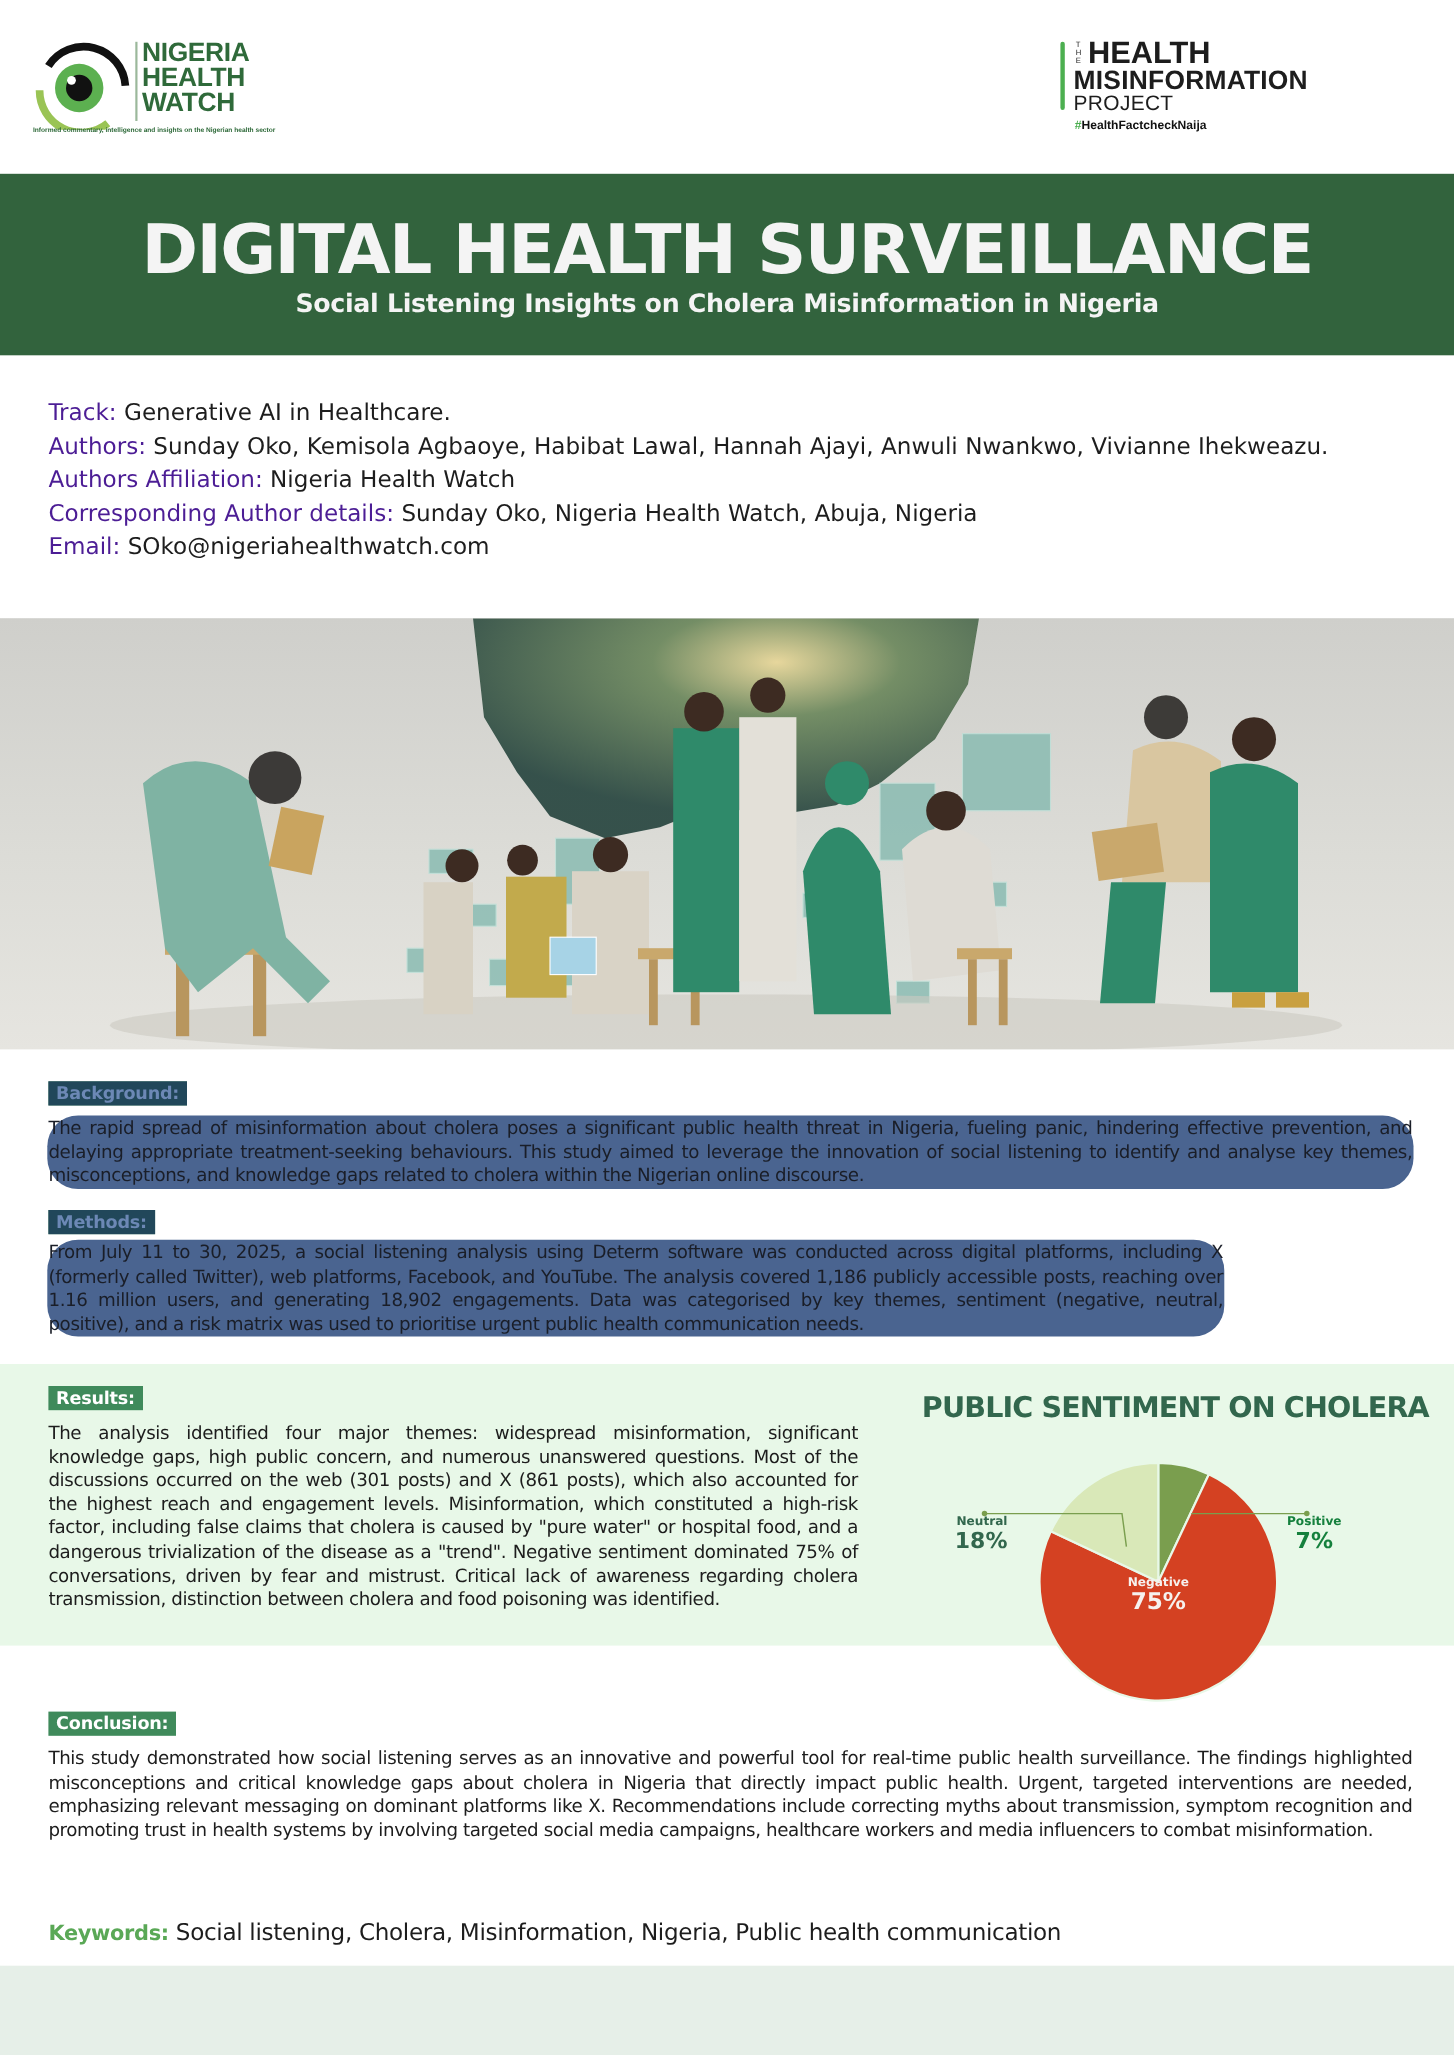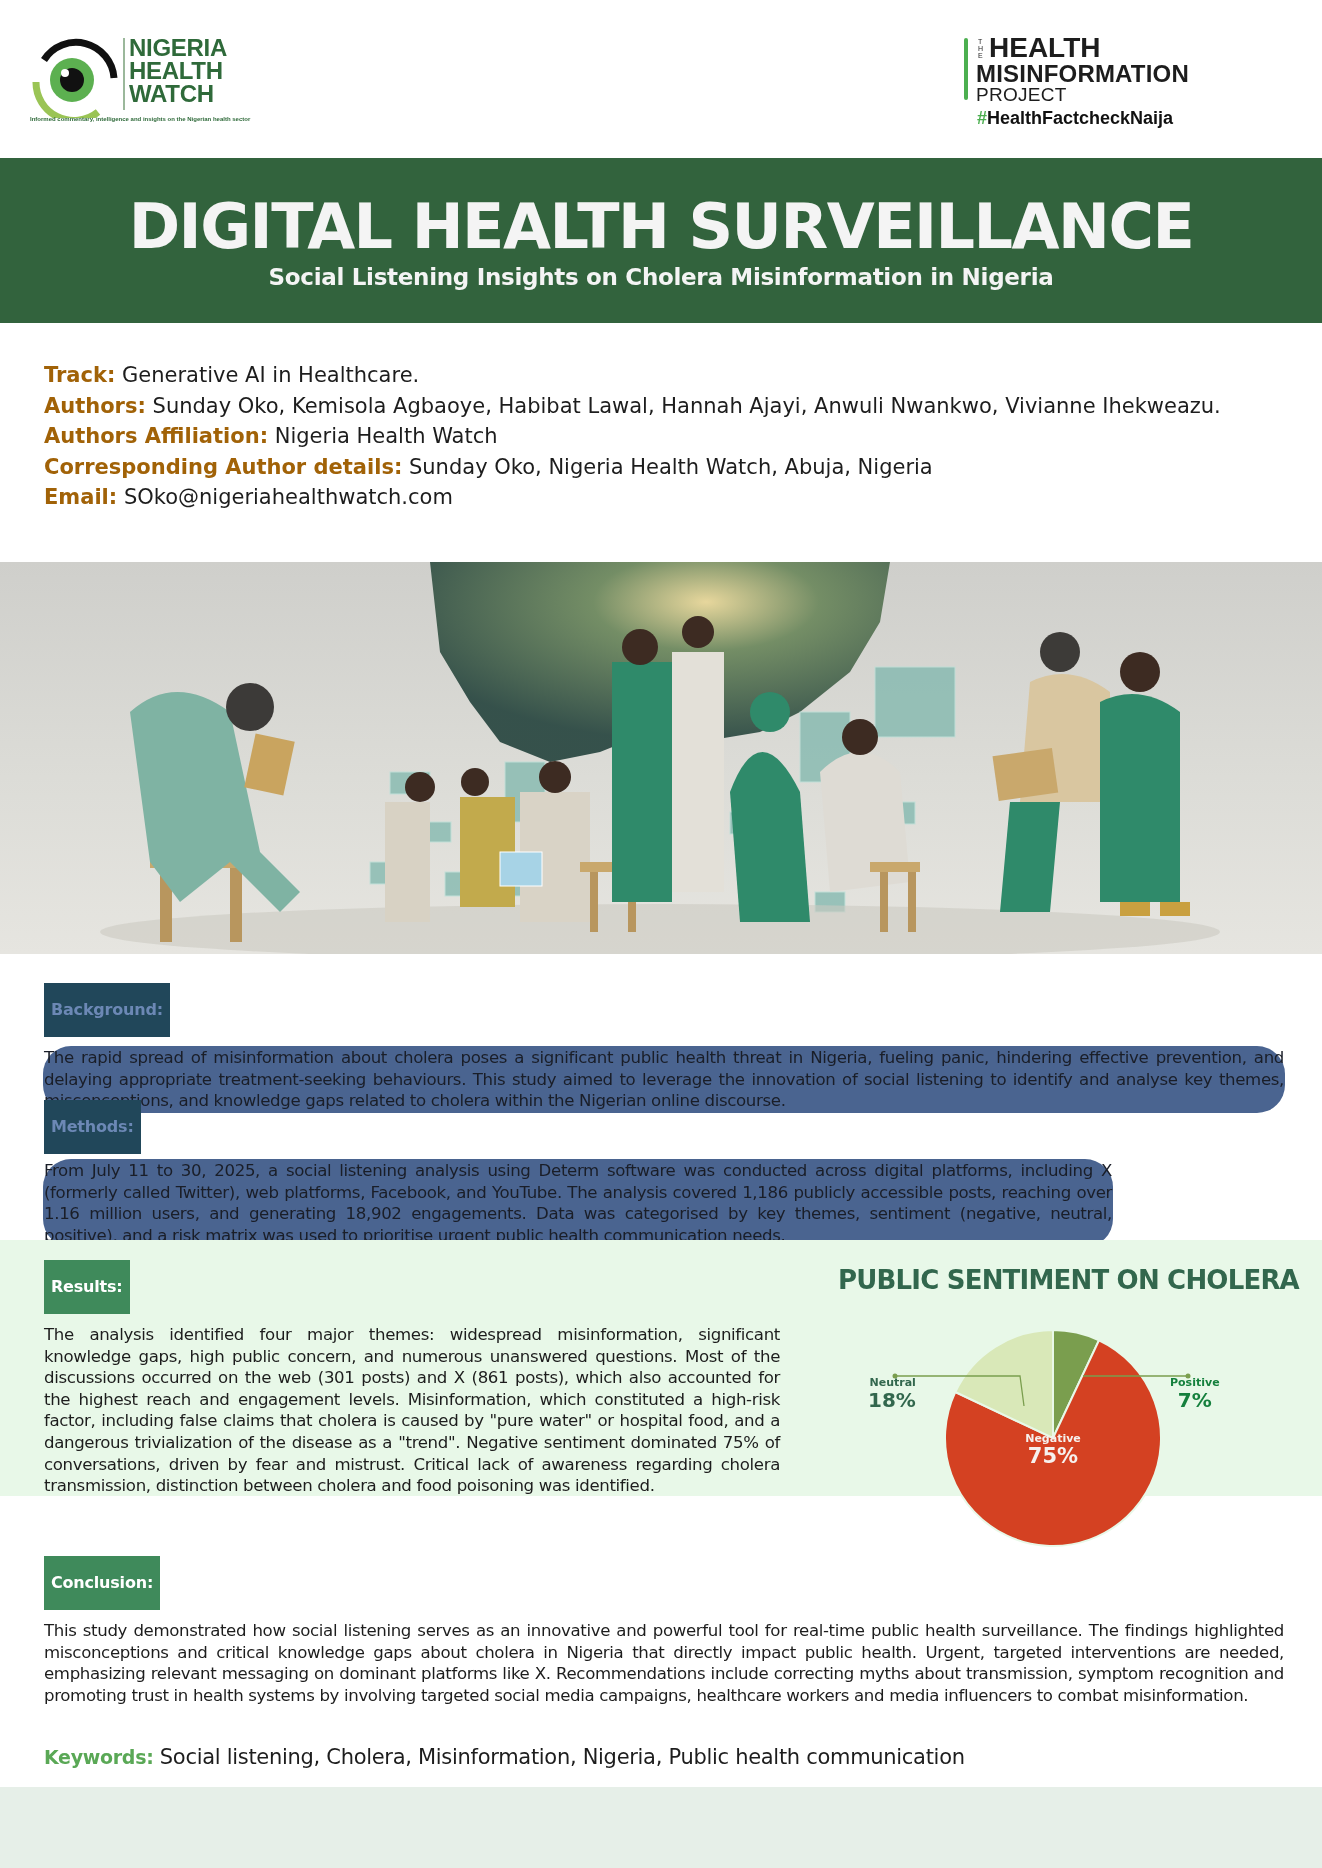--- a/index.html
+++ b/index.html
@@ -12,35 +12,35 @@
   .nhw-divider { position: absolute; left: 93px; top: 4px; width: 2px; height: 72px; background: #9bb89b; }
   .nhw-words { position: absolute; left: 99px; top: 2px; font-family: "Liberation Sans", sans-serif; font-weight: bold; color: #2f6a3a; font-size: 24px; line-height: 23px; letter-spacing: -0.3px; }
   .nhw-tagline { position: absolute; left: 0; top: 82px; font-family: "Liberation Sans", sans-serif; font-weight: bold; font-size: 6px; color: #2f6a3a; white-space: nowrap; }
 
   .hmp-logo { position: absolute; left: 964px; top: 36px; width: 260px; height: 96px; }
   .hmp-bar { position: absolute; left: 0; top: 2px; width: 4px; height: 62px; background: #4caf50; border-radius: 2px; }
   .hmp-the { position: absolute; left: 14px; top: 2px; font-family: "Liberation Sans", sans-serif; font-size: 7px; line-height: 7px; width: 8px; color: #1d1d1d; word-break: break-all; }
   .hmp-line1 { position: absolute; left: 25px; top: -2px; font-family: "Liberation Sans", sans-serif; font-weight: bold; font-size: 28px; line-height: 28px; color: #1d1d1d; }
   .hmp-line2 { position: absolute; left: 12px; top: 26px; font-family: "Liberation Sans", sans-serif; font-weight: bold; font-size: 24px; line-height: 24px; color: #1d1d1d; letter-spacing: 0.2px; }
   .hmp-line3 { position: absolute; left: 12px; top: 49px; font-family: "Liberation Sans", sans-serif; font-size: 19px; line-height: 20px; color: #1d1d1d; letter-spacing: 0.3px; }
-  .hmp-hash { position: absolute; left: 13px; top: 72px; font-family: "Liberation Sans", sans-serif; font-weight: bold; font-size: 18px; color: #111; }
+  .hmp-hash { position: absolute; left: 13px; top: 72px; font-family: "Liberation Sans", sans-serif; font-weight: bold; font-size: 11px; color: #111; }
   .hmp-hash .hash { color: #4caf50; }
 
   .banner { position: absolute; left: 0; top: 158px; width: 1322px; height: 165px; background: #32633d; text-align: center; color: #f4f4f4; }
   .banner h1 { font-family: "DejaVu Sans", sans-serif; font-weight: bold; font-size: 62px; line-height: 70px; margin-top: 34px; letter-spacing: -1.5px; }
   .banner h2 { font-family: "DejaVu Sans", sans-serif; font-weight: bold; font-size: 23px; line-height: 28px; margin-top: 1px; letter-spacing: -0.3px; }
 
   .meta { position: absolute; left: 44px; top: 360px; width: 1250px; font-family: "DejaVu Sans", sans-serif; font-size: 21px; line-height: 30.6px; color: #1d1d1d; }
   .meta .row { white-space: nowrap; }
-  .meta .lbl { color: #a16207; font-weight: bold; }
+  .meta .lbl { color: #4c1d95; font-weight: normal; }
 
   .illustration { position: absolute; left: 0; top: 562px; width: 1322px; height: 392px; background: linear-gradient(180deg, #cfcfcb 0%, #dcdcd7 55%, #e6e5e0 100%); overflow: hidden; }
   .illustration svg { width: 100%; height: 100%; display: block; }
 
-  .sec-label { display: inline-block; background: #3f8a5b; color: #ffffff; font-family: "DejaVu Sans", sans-serif; font-weight: bold; font-size: 16px; line-height: 22px; padding: 16px 7px; letter-spacing: -0.2px; }
+  .sec-label { display: inline-block; background: #3f8a5b; color: #ffffff; font-family: "DejaVu Sans", sans-serif; font-weight: bold; font-size: 16px; line-height: 22px; padding: 0 7px; letter-spacing: -0.2px; }
   .selected .sec-label { background: #3f8a5b; box-shadow: inset 0 0 0 100px rgba(24,48,90,0.75); color: #6c88b5; }
   .body-text { font-family: "DejaVu Sans", sans-serif; font-size: 16.6px; line-height: 21.6px; color: #1d1d1d; text-align: justify; letter-spacing: -0.35px; border-radius: 27px; }
   .selected .body-text { background: #4a6490; color: #1a1e28; box-shadow: 0 0 0 1px #4a6490; }
 
   .bg-section { position: absolute; left: 44px; top: 983px; width: 1240px; }
   .bg-section .body-text { margin-top: 10px; }
   .methods-section { position: absolute; left: 44px; top: 1100px; width: 1068px; }
   .methods-section .body-text { margin-top: 6px; }
 
   .results-band { position: absolute; left: 0; top: 1240px; width: 1322px; height: 256px; background: #e8f8e8; }

